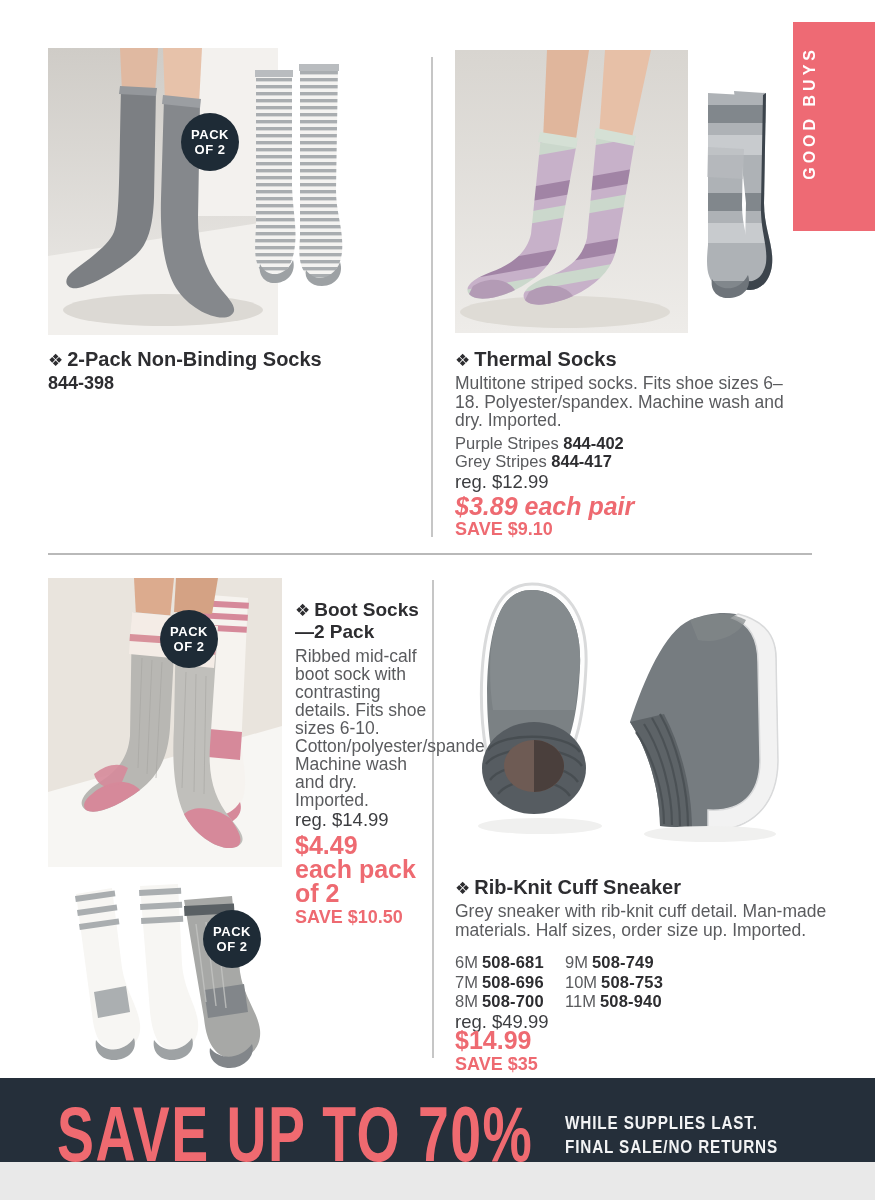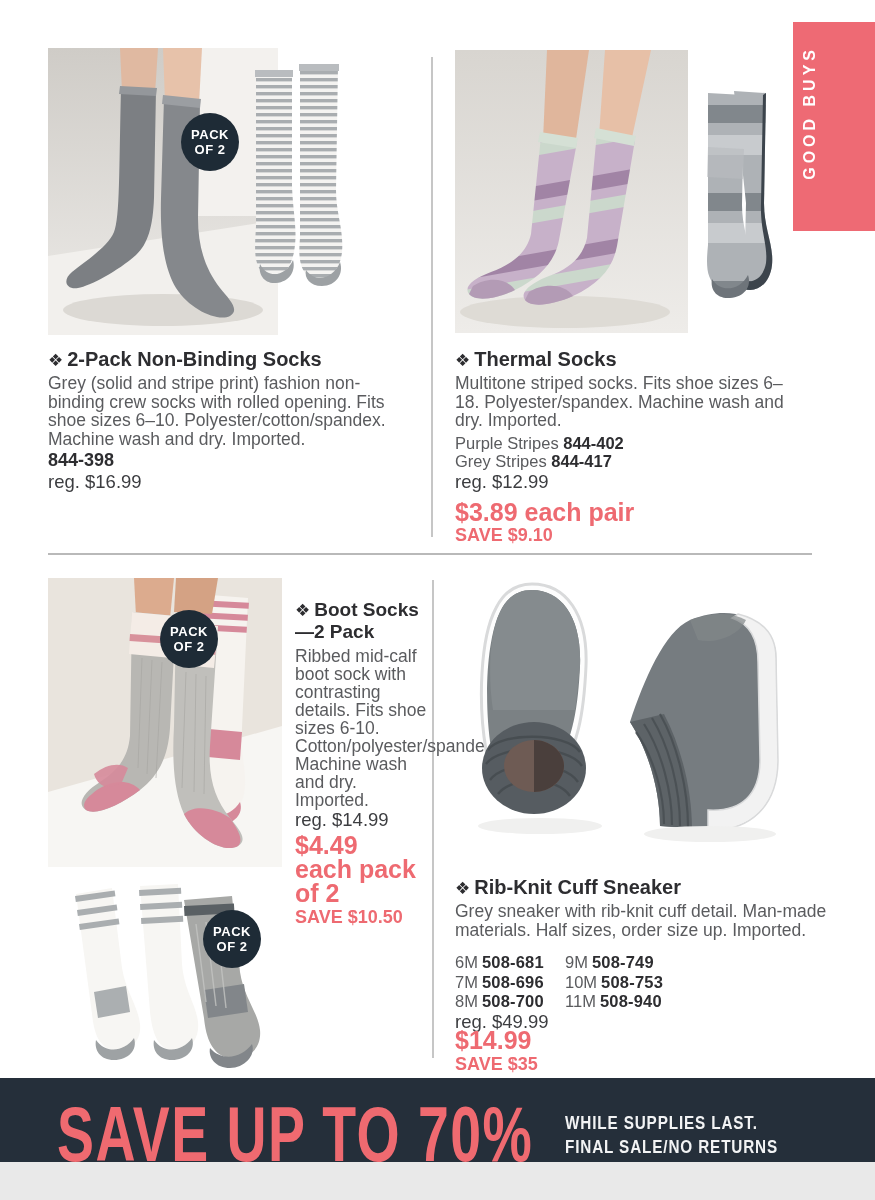--- a/index.html
+++ b/index.html
@@ -133,40 +133,38 @@
 
     <path d="M8,10 L44,12 L42,122 C42,148 52,164 50,184 C48,204 32,212 18,204 C6,197 6,182 8,162 Z" fill="url(#pGreyBlocks)"></path>
     <path d="M12,196 C20,210 40,208 48,192 C52,204 44,214 30,215 C16,216 10,206 12,196 Z" fill="#6e747a"></path>
     <path d="M8,64 L44,66 L43,96 L7,94 Z" fill="#b9bdc0" opacity="0.6"></path>
   </svg>
 
   <div class="abs" style="left:48px;top:348px;width:366px;">
     <div class="title">
       <span class="marker">❖</span><span>2-Pack Non-Binding Socks</span>
     </div>
-    <div class="desc" style="margin-top:3px;width:360px;">Grey (solid and stripe print) fashion non-binding crew socks with rolled opening. Fits shoe sizes 6–10. Polyester/cotton/spandex. Machine wash and dry. Imported.</div>
     <div class="code" style="margin-top:2px;">844-398</div>
-    <div class="reg">reg. $16.99</div>
   </div>
 
   <div class="abs" style="left:455px;top:348px;width:366px;">
     <div class="title">
       <span class="marker">❖</span><span>Thermal Socks</span>
     </div>
     <div class="desc" style="margin-top:3px;width:350px;">Multitone striped socks. Fits shoe sizes 6–18. Polyester/spandex. Machine wash and dry. Imported.</div>
     <div class="variant" style="margin-top:4px;">
       <span>Purple Stripes</span>
       <b>844-402</b>
     </div>
     <div class="variant">
       <span>Grey Stripes</span>
       <b>844-417</b>
     </div>
     <div class="reg">reg. $12.99</div>
-    <div class="price" style="margin-top:7px;">$3.89 each pair</div>
+    <div class="price" style="margin-top:1px;font-style:italic;">$3.89 each pair</div>
     <div class="save">SAVE $9.10</div>
   </div>
 
   <div class="abs hdiv" style="left:48px;top:553px;width:764px;"></div>
 
   <div class="abs vdiv" style="left:431px;top:57px;height:480px;"></div>
   <div class="abs vdiv" style="left:432px;top:580px;height:478px;"></div>
 
   <svg class="abs" style="left:48px;top:578px;" width="234" height="289" viewBox="0 0 234 289">
     <rect width="234" height="289" fill="#e9e4dd"></rect>

